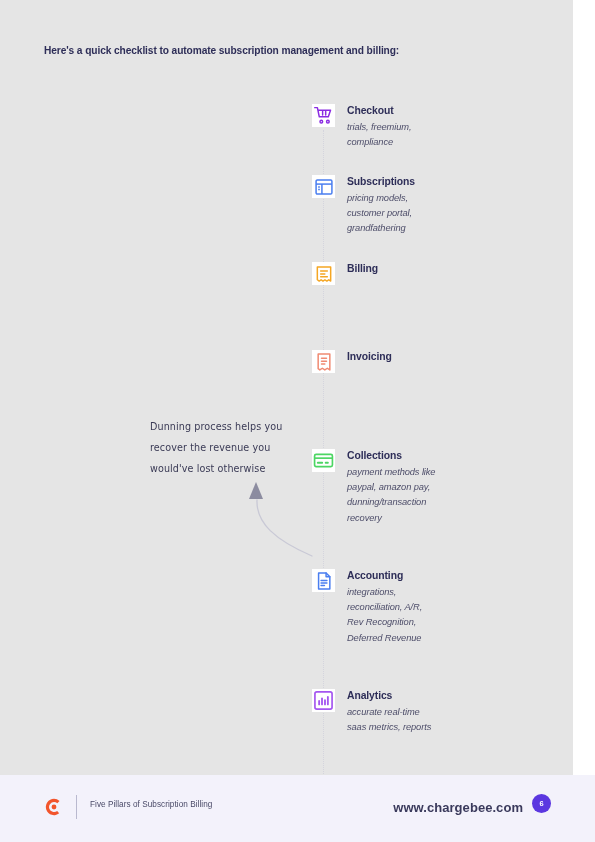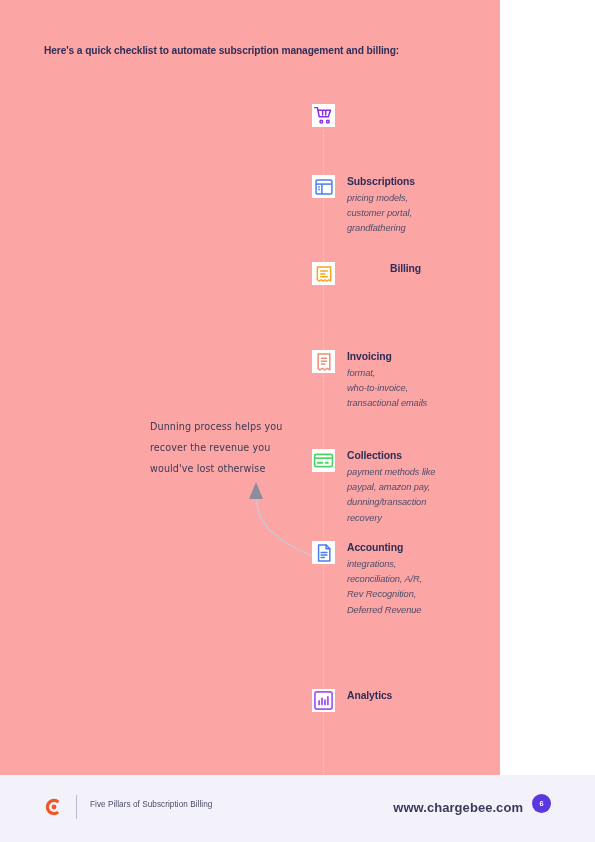--- a/index.html
+++ b/index.html
@@ -11,23 +11,23 @@
 
   body {
     background: #ffffff;
     font-family: "Liberation Sans", sans-serif;
     position: relative;
     overflow: hidden;
   }
 
   .page {
     position: relative;
-    width: 500px;
+    width: 573px;
     height: 842px;
-    background: #fca5a5;
+    background: #e5e5e5;
   }
 
   
   .intro {
     position: absolute;
     left: 44px;
     top: 45px;
     width: 500px;
     font-size: 10.2px;
     font-weight: bold;
@@ -214,84 +214,86 @@
 
     <div class="step" style="top:0px;">
       <div class="step-icon">
         <svg width="21" height="21" viewBox="0 0 24 24" fill="none" stroke="#8a2be2" stroke-width="1.7" stroke-linecap="round" stroke-linejoin="round">
           <path d="M2 3h3l2.2 10.5h10.3L20 6H6"></path>
           <circle cx="9.5" cy="19" r="1.5"></circle>
           <circle cx="17" cy="19" r="1.5"></circle>
           <path d="M11 7.5v4M14.5 7.5v4"></path>
         </svg>
       </div>
+      <div class="step-body">
+        <div class="step-title">Checkout</div>
+        <div class="step-desc">trials, freemium,
+compliance</div>
+      </div>
     </div>
 
     <div class="step" style="top:71px;">
       <div class="step-icon">
         <svg width="20" height="20" viewBox="0 0 24 24" fill="none" stroke="#4a7ef0" stroke-width="1.8" stroke-linejoin="round">
           <rect x="2.5" y="3.5" width="19" height="17" rx="1.5"></rect>
           <path d="M2.5 8.5h19"></path>
           <path d="M9.5 8.5v12"></path>
           <path d="M5 12h2M5 15h2"></path>
         </svg>
       </div>
       <div class="step-body">
         <div class="step-title">Subscriptions</div>
         <div class="step-desc">pricing models,
 customer portal,
 grandfathering</div>
       </div>
     </div>
 
-    <div class="step" style="top:158px;gap:43px;">
+    <div class="step" style="top:158px;">
       <div class="step-icon">
         <svg width="20" height="20" viewBox="0 0 24 24" fill="none" stroke="#f5a623" stroke-width="1.8" stroke-linecap="round" stroke-linejoin="round">
           <path d="M4 3.5h16v17l-2.3-1.6-2.3 1.6-2.3-1.6-2.3 1.6-2.3-1.6L6.3 20.5 4 18.9z"></path>
           <path d="M8 8.5h8M8 12h5M8 15.2h8"></path>
         </svg>
       </div>
       <div class="step-body">
         <div class="step-title">Billing</div>
       </div>
     </div>
 
     <div class="step" style="top:246px;">
       <div class="step-icon">
         <svg width="20" height="20" viewBox="0 0 24 24" fill="none" stroke="#f08a72" stroke-width="1.8" stroke-linecap="round" stroke-linejoin="round">
           <path d="M5 2.5h14v19l-3-2-3 2-3-2-3 2-2-1.5z"></path>
           <path d="M9 7.5h6M9 11h6M9 14.5h4"></path>
         </svg>
       </div>
       <div class="step-body">
         <div class="step-title">Invoicing</div>
-        <div class="step-desc">format,
-who-to-invoice,
-transactional emails</div>
       </div>
     </div>
 
     <div class="step" style="top:345px;">
       <div class="step-icon">
         <svg width="21" height="21" viewBox="0 0 24 24" fill="none" stroke="#4cd663" stroke-width="1.9" stroke-linejoin="round">
           <rect x="1.8" y="5" width="20.4" height="14" rx="1.8"></rect>
           <path d="M1.8 9.3h20.4"></path>
           <path d="M5.5 14.5h5M14.5 14.5h2.5" stroke-linecap="round" stroke-width="2.2"></path>
         </svg>
       </div>
       <div class="step-body">
         <div class="step-title">Collections</div>
         <div class="step-desc">payment methods like
 paypal, amazon pay,
 dunning/transaction
 recovery</div>
       </div>
     </div>
 
-    <div class="step" style="top:437px;">
+    <div class="step" style="top:465px;">
       <div class="step-icon">
         <svg width="20" height="20" viewBox="0 0 24 24" fill="none" stroke="#4a7ef0" stroke-width="1.8" stroke-linecap="round" stroke-linejoin="round">
           <path d="M5.5 2.5h9L19 7v14.5H5.5z"></path>
           <path d="M14.5 2.5V7H19"></path>
           <path d="M8.5 11.5h7M8.5 14.5h7M8.5 17.5h4"></path>
         </svg>
       </div>
       <div class="step-body">
         <div class="step-title">Accounting</div>
         <div class="step-desc">integrations,
@@ -303,20 +305,22 @@
 
     <div class="step" style="top:585px;">
       <div class="step-icon">
         <svg width="21" height="21" viewBox="0 0 24 24" fill="none" stroke="#a455f0" stroke-width="1.9" stroke-linejoin="round">
           <rect x="2.2" y="2.2" width="19.6" height="19.6" rx="2.2"></rect>
           <path d="M7 16.5v-4M10.3 16.5v-7M13.7 16.5v-5M17 16.5v-8.5" stroke-linecap="round" stroke-width="2.1"></path>
         </svg>
       </div>
       <div class="step-body">
         <div class="step-title">Analytics</div>
+        <div class="step-desc">accurate real-time
+saas metrics, reports</div>
       </div>
     </div>
 
   </div>
 
   <div class="footer">
 
     <div class="footer-logo">
       <svg width="20" height="20" viewBox="0 0 24 24">
         <path d="M12 2.2a9.8 9.8 0 1 0 6.2 17.4l-2.4-2.9A6 6 0 1 1 12 6a6 6 0 0 1 4 1.6l2.6-2.8A9.76 9.76 0 0 0 12 2.2z" fill="#f2552c"></path>

